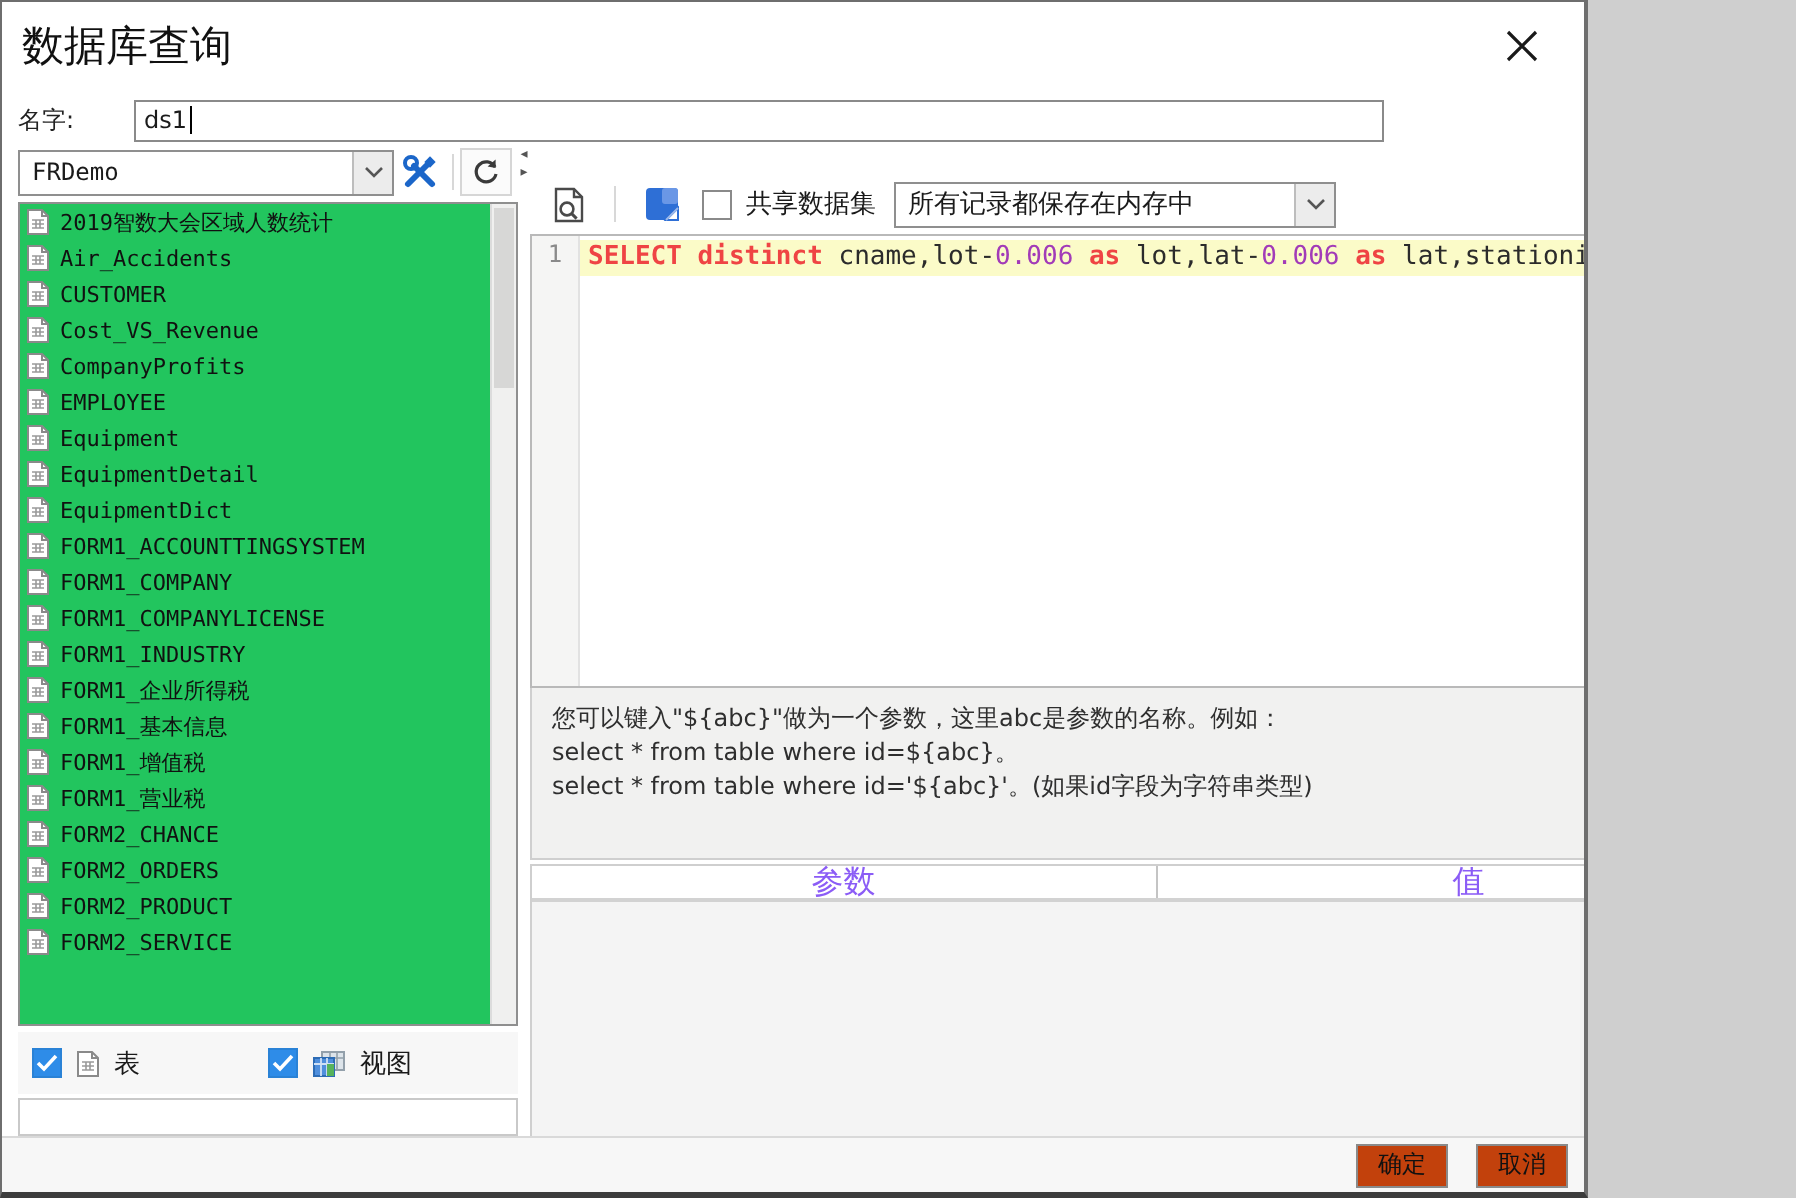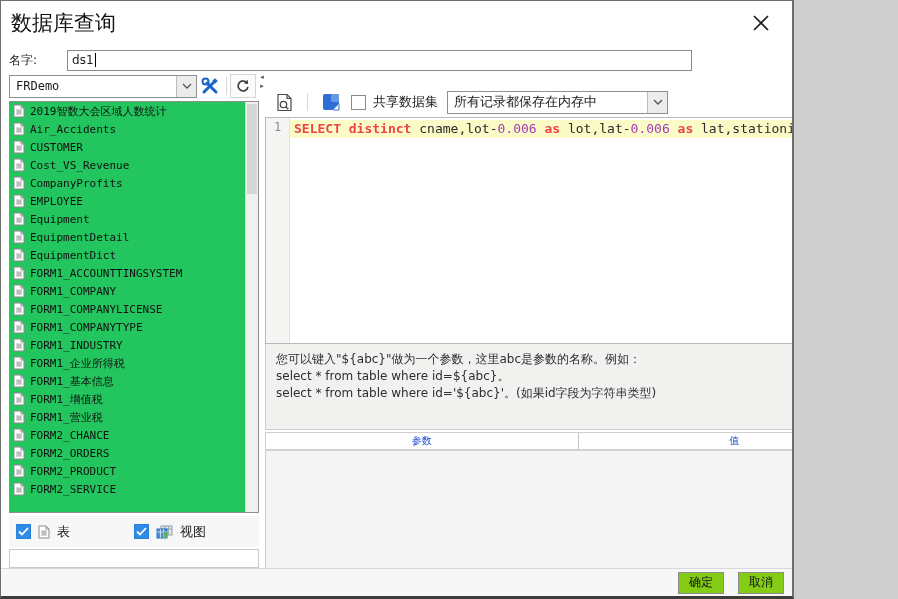--- a/index.html
+++ b/index.html
@@ -59,26 +59,26 @@
   .ed-scroll{width:14px;background:#f3f3f2;border-left:1px solid #e0e0e0;display:flex;flex-direction:column;justify-content:space-between;align-items:center;padding:2px 0;}
   
   .hint{position:absolute;left:0;top:255px;right:0;height:86px;background:#f1f1f0;border:1px solid #cfcfcf;border-top:none;padding:7px 0 0 10px;}
   .hint-line{font-size:12px;line-height:17px;color:#2e2e2e;white-space:pre;}
   .hint-tools{position:absolute;right:4px;bottom:2px;display:flex;align-items:center;gap:6px;}
   .hint-tools .tool-btn{width:22px;height:22px;}
   .arrow-glyph{font-size:15px;color:#1a1a1a;}
   
   .param-area{position:absolute;left:0;top:343px;right:0;bottom:0;border:1px solid #cfcfcf;background:#f4f4f4;display:flex;flex-direction:column;}
   .param-header{display:flex;height:18px;background:#fff;border-bottom:2px solid #d2d2d2;}
-  .param-cell{flex:1;font-size:10px;display:flex;align-items:center;justify-content:center;color:#1d4ed8;}
+  .param-cell{flex:1;font-size:16px;display:flex;align-items:center;justify-content:center;color:#8b5cf6;}
   .param-cell + .param-cell{border-left:1px solid #c4c4c4;}
   .param-body{flex:1;}
   
   .footer{position:absolute;left:0;right:0;bottom:0;height:28px;background:#f7f7f7;border-top:1px solid #d9d9d9;display:flex;align-items:center;justify-content:flex-end;gap:14px;padding-right:8px;}
-  .btn{width:46px;height:22px;background:#84cc16;border:1px solid #8a8a8a;font-size:12px;font-family:"DejaVu Sans",sans-serif;color:#111;padding:0;cursor:pointer;}
+  .btn{width:46px;height:22px;background:#c2410c;border:1px solid #8a8a8a;font-size:12px;font-family:"DejaVu Sans",sans-serif;color:#111;padding:0;cursor:pointer;}
 </style>
 </head>
 <body>
 
 <div class="dialog">
 
   <div class="titlebar">
     <span class="title">数据库查询</span>
     <span class="close">
       <svg width="22" height="22" viewBox="0 0 22 22">
@@ -212,28 +212,20 @@
             </svg>
             <span>FORM1_COMPANY</span>
           </div>
           <div class="list-item">
             <svg width="12" height="14" viewBox="0 0 12 14">
               <path d="M1 1 H8 L11 4 V13 H1 Z" fill="#fff" stroke="#8a8a8a" stroke-width="1"></path>
               <path d="M8 1 V4 H11" fill="none" stroke="#8a8a8a" stroke-width="1"></path>
               <path d="M3 6 H9 M3 8 H9 M3 10 H9 M5 6 V10 M7 6 V10" stroke="#9a9a9a" stroke-width="0.8"></path>
             </svg>
             <span>FORM1_COMPANYLICENSE</span>
-          </div>
-          <div class="list-item">
-            <svg width="12" height="14" viewBox="0 0 12 14">
-              <path d="M1 1 H8 L11 4 V13 H1 Z" fill="#fff" stroke="#8a8a8a" stroke-width="1"></path>
-              <path d="M8 1 V4 H11" fill="none" stroke="#8a8a8a" stroke-width="1"></path>
-              <path d="M3 6 H9 M3 8 H9 M3 10 H9 M5 6 V10 M7 6 V10" stroke="#9a9a9a" stroke-width="0.8"></path>
-            </svg>
-            <span>FORM1_COMPANYTYPE</span>
           </div>
           <div class="list-item">
             <svg width="12" height="14" viewBox="0 0 12 14">
               <path d="M1 1 H8 L11 4 V13 H1 Z" fill="#fff" stroke="#8a8a8a" stroke-width="1"></path>
               <path d="M8 1 V4 H11" fill="none" stroke="#8a8a8a" stroke-width="1"></path>
               <path d="M3 6 H9 M3 8 H9 M3 10 H9 M5 6 V10 M7 6 V10" stroke="#9a9a9a" stroke-width="0.8"></path>
             </svg>
             <span>FORM1_INDUSTRY</span>
           </div>
           <div class="list-item">

